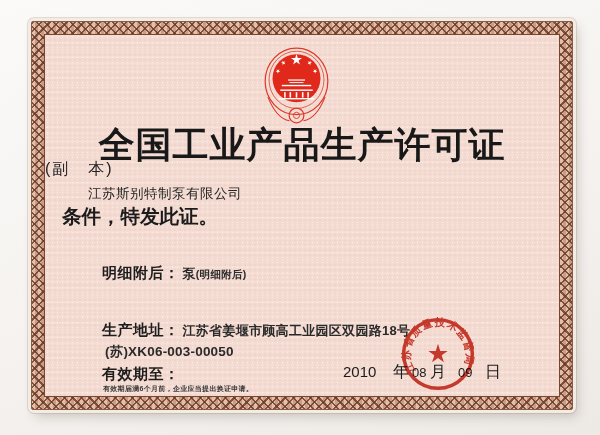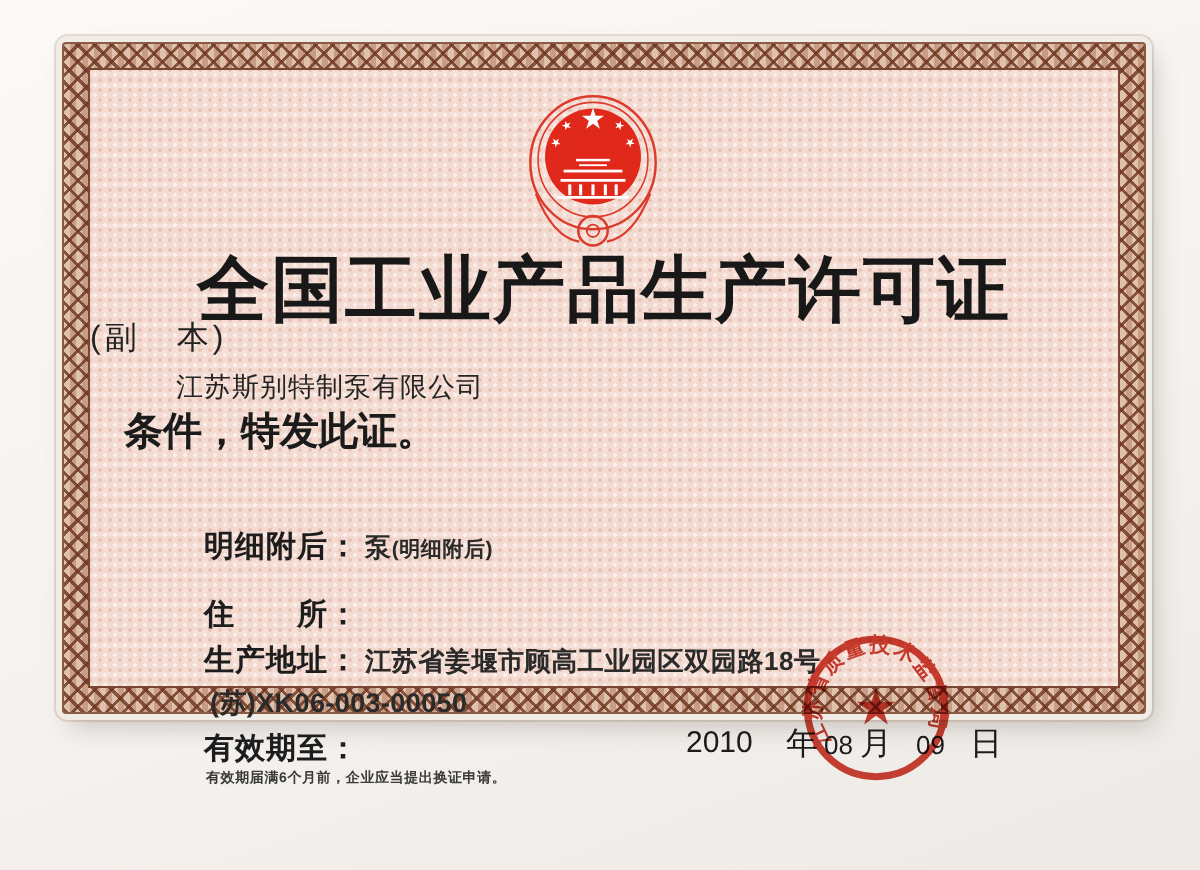--- a/index.html
+++ b/index.html
@@ -3,21 +3,21 @@
 <meta charset="utf-8">
 <style>
   html,body{margin:0;padding:0;}
   body{
     width:600px;height:435px;overflow:hidden;position:relative;
     background:linear-gradient(160deg,#fbfaf9 0%,#f5f2ef 55%,#edeae6 100%);
     font-family:"Liberation Sans",sans-serif;
     -webkit-font-smoothing:antialiased;
   }
   .certificate{
-    position:absolute;left:31px;top:21px;width:542px;height:336px;
+    position:absolute;left:31px;top:21px;width:542px;height:389px;
     border-radius:3px;
     box-shadow:0 0 0 3px #f2ece6,0 0 0 4px rgba(170,140,115,.28),4px 6px 12px rgba(105,92,80,.32);
   }
   .band{
     position:absolute;inset:0;border:1px solid #8a5a42;border-radius:2px;
     background-color:#c9a38b;
     background-image:
       repeating-linear-gradient(45deg,rgba(110,54,34,.8) 0 1.5px,rgba(110,54,34,0) 1.5px 6px),
       repeating-linear-gradient(-45deg,rgba(110,54,34,.8) 0 1.5px,rgba(110,54,34,0) 1.5px 6px),
       repeating-linear-gradient(90deg,rgba(255,236,222,.4) 0 3px,rgba(196,150,124,.4) 3px 6px);
@@ -136,21 +136,20 @@
         <div class="statement">
           <span class="ln2">条件，特发此证。</span>
         </div>
 
         <div class="fields">
           <div class="frow row-product">
             <span class="flabel">明细附后：</span>
             <span class="fvalue"><span>泵</span><span class="fvalue-note">(明细附后)</span></span>
           </div>
           <div class="frow row-residence">
-            <span class="flabel">住　　所：</span>
           </div>
           <div class="frow row-prod-address">
             <span class="flabel">生产地址：</span>
             <span class="fvalue">江苏省姜堰市顾高工业园区双园路18号</span>
           </div>
           <div class="frow row-cert-no latin">
             <span class="fvalue">(苏)XK06-003-00050</span>
           </div>
           <div class="frow row-validity latin">
             <span class="flabel">有效期至：</span>

